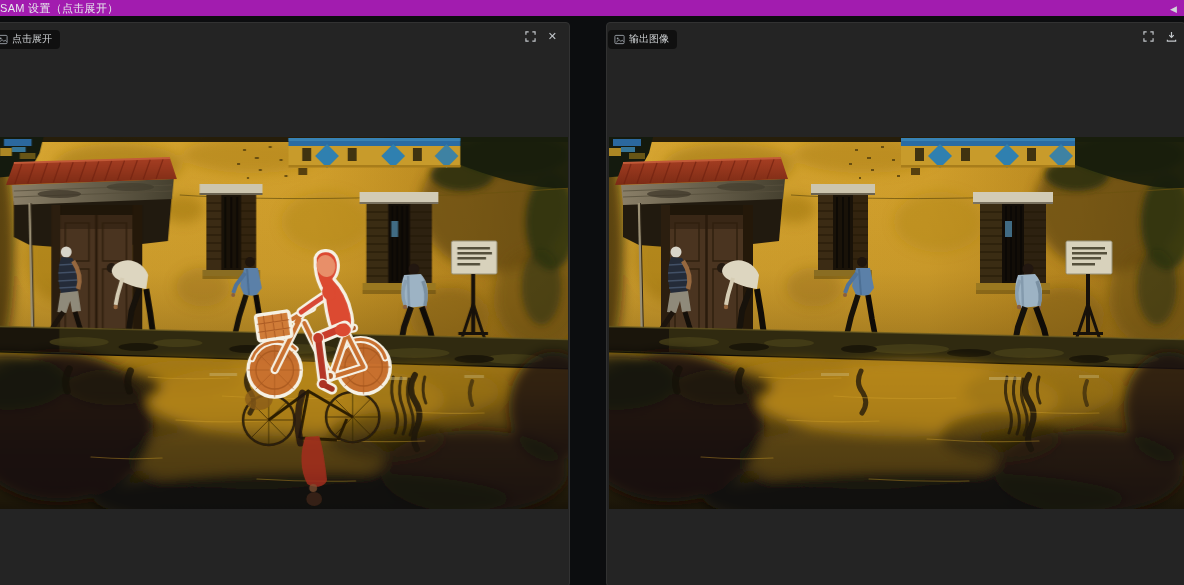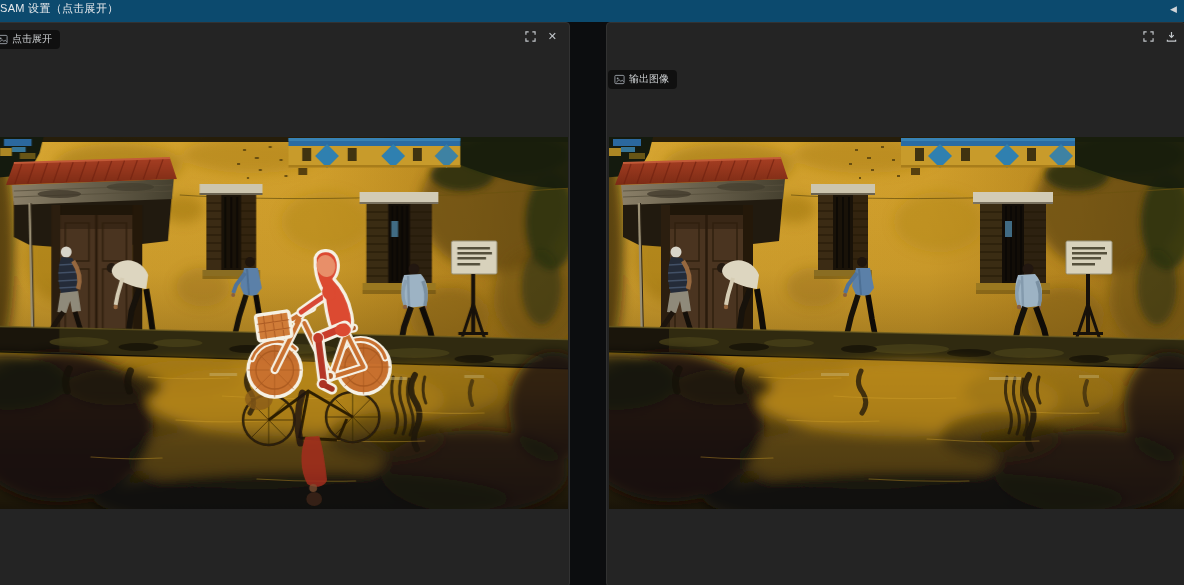--- a/index.html
+++ b/index.html
@@ -2,38 +2,38 @@
 <html><head>
 <meta charset="utf-8">
 <style>
   html,body{margin:0;padding:0;}
   body{
     width:1184px;height:585px;position:relative;overflow:hidden;
     background:#0c0d0f;
     font-family:"Liberation Sans","DejaVu Sans",sans-serif;
   }
   .topbar{
-    position:absolute;left:0;top:0;width:100%;height:22px;
-    background:#0c4a6e;color:#e6e9ec;font-size:11px;line-height:16px;
+    position:absolute;left:0;top:0;width:100%;height:16px;
+    background:#a21caf;color:#e6e9ec;font-size:11px;line-height:16px;
   }
   .topbar-title{position:absolute;left:0;top:0;white-space:nowrap;letter-spacing:.3px;cursor:pointer;}
   .collapse{position:absolute;right:7px;top:1px;font-size:9px;color:#d0d4d8;cursor:pointer;}
   .panel{
     position:absolute;top:22px;height:563px;background:#242424;
     border:1px solid #323232;border-radius:4px;overflow:hidden;
   }
   .panel-left{left:-10px;width:578px;}
   .panel-right{left:606px;width:578px;}
   .chip{
     position:absolute;top:7px;display:flex;align-items:center;gap:4px;
     background:#101010;color:#cfd2d4;font-size:10px;
     padding:2px 8px 3px 6px;border-radius:4px;z-index:3;
   }
   .chip-left{left:0;}
-  .chip-right{left:1px;margin-top:40px;}
+  .chip-right{left:1px;}
   .corner{position:absolute;top:8px;display:flex;gap:12px;align-items:center;z-index:3;}
   .corner-left{right:12px;}
   .corner-right{right:8px;}
   .corner svg{display:block;cursor:pointer;}
   .xicon{font-size:11px;line-height:11px;color:#c2c6ca;cursor:pointer;}
   .photo{position:absolute;height:372px;top:114px;background:#000;}
   .photo-left{left:9px;width:568px;}
   .photo-right{left:2px;width:575px;}
   .photo svg{display:block;width:100%;height:100%;}
   .hiddefs{position:absolute;width:0;height:0;overflow:hidden;}

